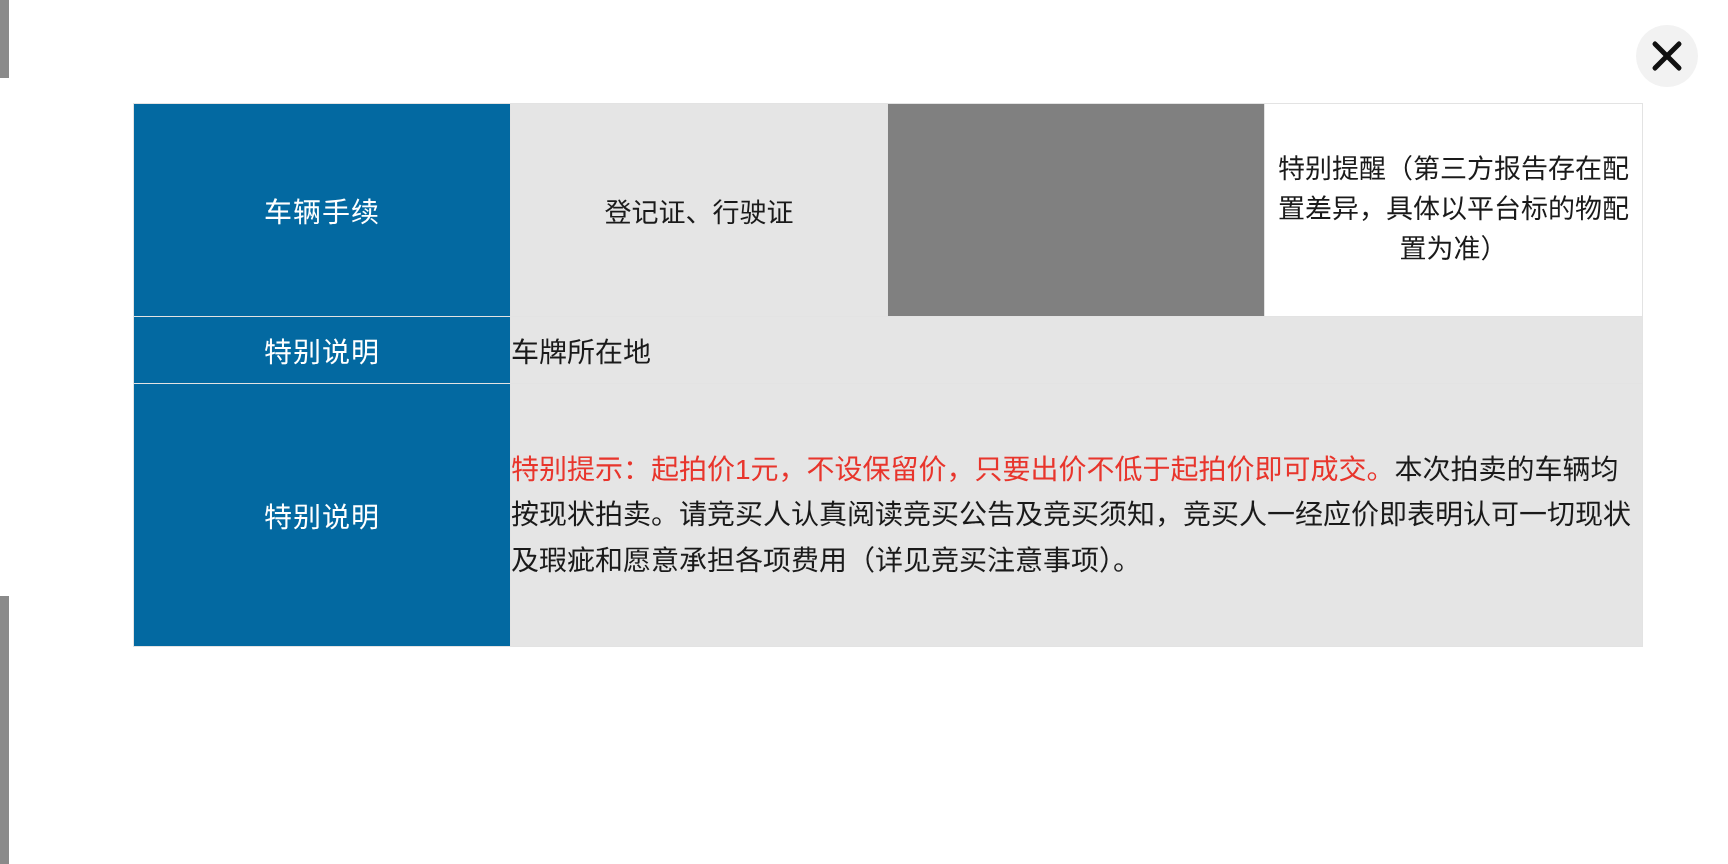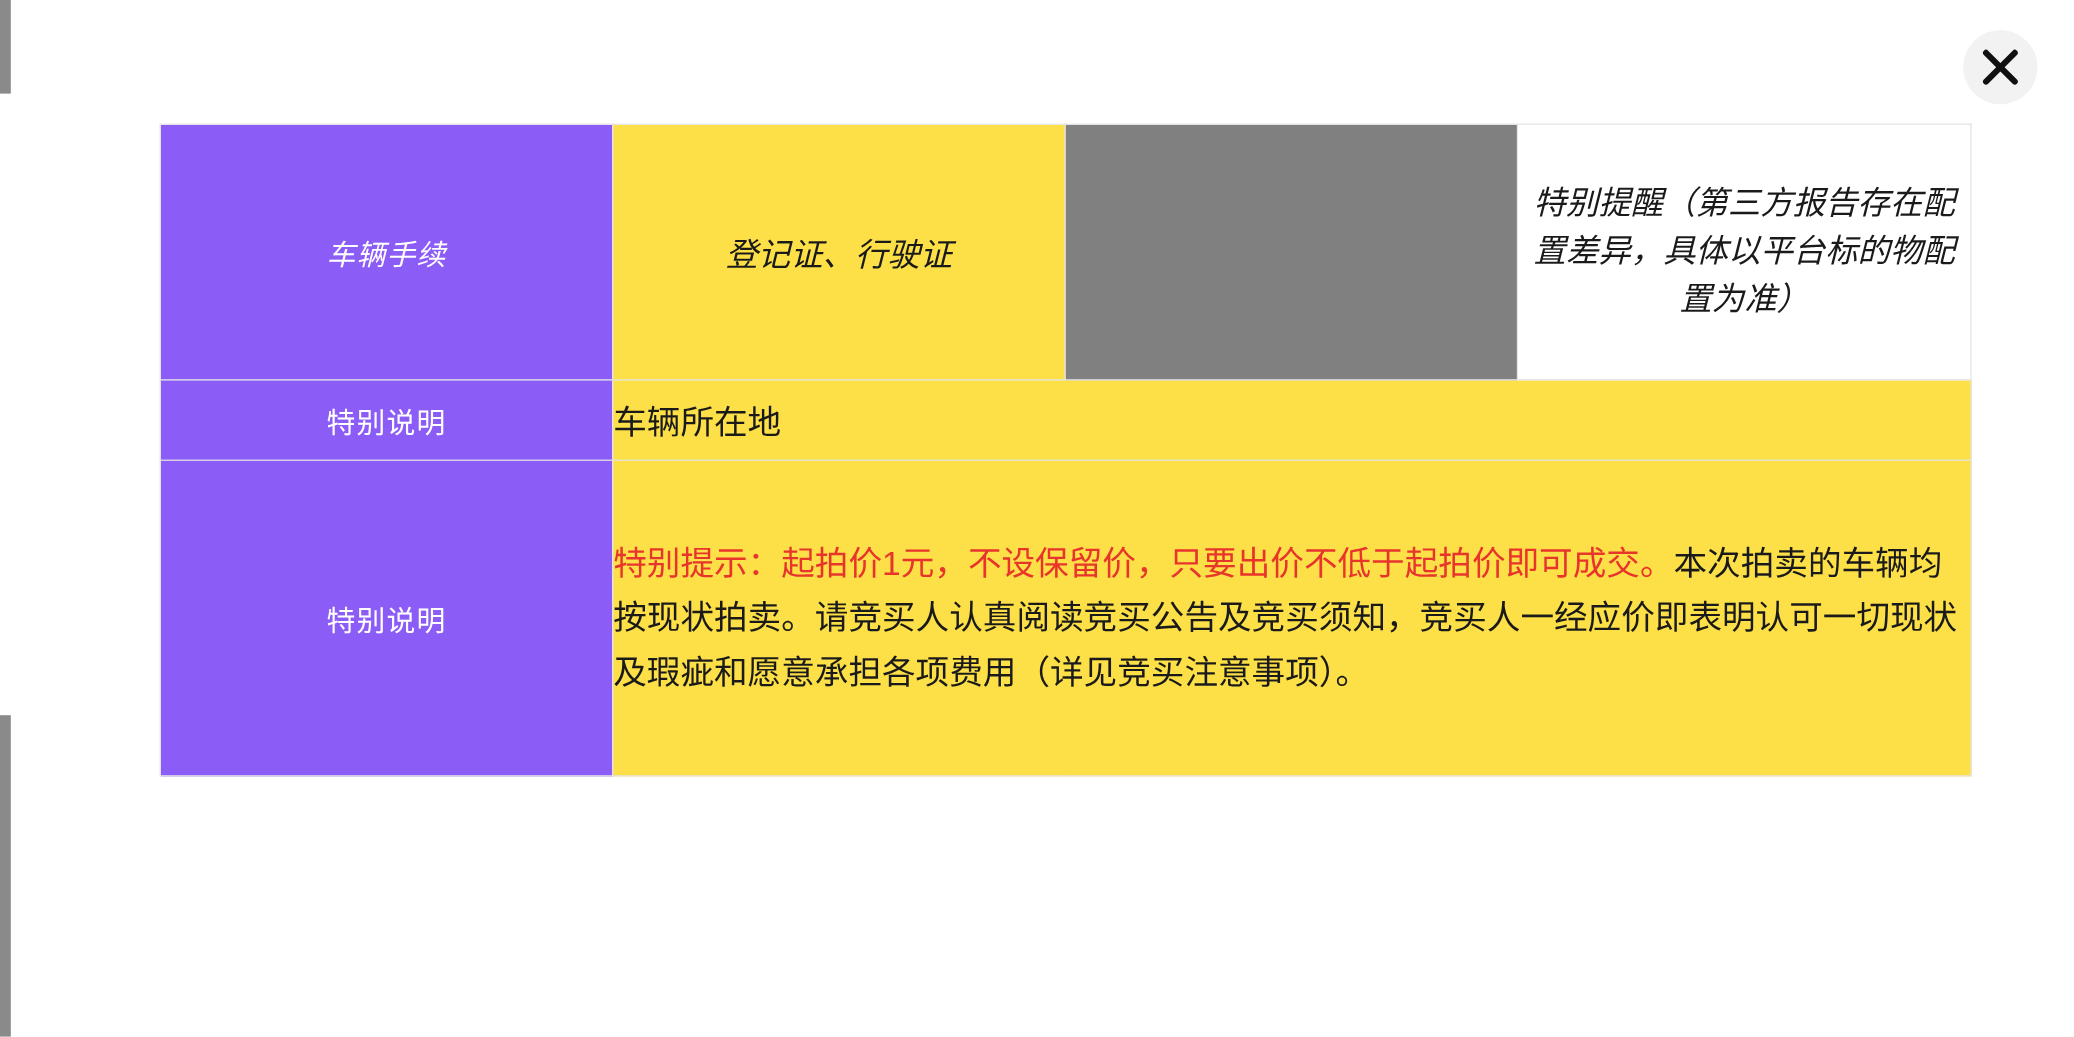--- a/index.html
+++ b/index.html
@@ -61,46 +61,46 @@
     width: 1510px;
     border-collapse: collapse;
     table-layout: fixed;
   }
   .detail-table td {
     border: 1px solid #e3e3e3;
     vertical-align: middle;
     padding: 0;
   }
   .cell-label {
-    background: #8b5cf6;
+    background: #0369a1;
     color: #ffffff;
     text-align: center;
-    font-size: 24px;
+    font-size: 28px;
     letter-spacing: 1px;
     width: 376px;
   }
   .cell-value {
-    background: #fde047;
+    background: #e5e5e5;
     text-align: center;
     font-size: 27px;
     color: #1a1a1a;
     margin-left: 44px;
   }
   .cell-gray {
     background: #808080;
   }
   .cell-note {
     background: #ffffff;
     font-size: 27px;
     color: #1a1a1a;
     text-align: center;
     line-height: 1.48;
     padding: 8px 16px;
   }
-  .row-1 td { height: 212px; font-style: italic; }
+  .row-1 td { height: 212px; }
   .row-2 td { height: 74px; }
   .row-3 td { height: 148px; }
   .row-4 td { height: 66px; }
   .row-5 td { height: 262px; }
 
   .cell-config {
     text-align: left;
     padding-left: 24px;
     font-size: 28px;
   }
@@ -138,21 +138,21 @@
   <table class="detail-table">
     <tbody>
       <tr class="row-1">
         <td class="cell-label">车辆手续</td>
         <td class="cell-value" style="width:376px">登记证、行驶证</td>
         <td class="cell-gray" style="width:376px"></td>
         <td class="cell-note">特别提醒（第三方报告存在配置差异，具体以平台标的物配置为准）</td>
       </tr>
       <tr class="row-4">
         <td class="cell-label">特别说明</td>
-        <td class="cell-value cell-location" colspan="3">车辆所在地</td>
+        <td class="cell-value cell-location" colspan="3">车牌所在地</td>
       </tr>
       <tr class="row-5">
         <td class="cell-label">特别说明</td>
         <td class="cell-value cell-statement" colspan="3">
           <span class="red">特别提示：起拍价1元，不设保留价，只要出价不低于起拍价即可成交。</span><span class="black">本次拍卖的车辆均按现状拍卖。请竞买人认真阅读竞买公告及竞买须知，竞买人一经应价即表明认可一切现状及瑕疵和愿意承担各项费用（详见竞买注意事项）。</span>
         </td>
       </tr>
     </tbody>
   </table>
 

